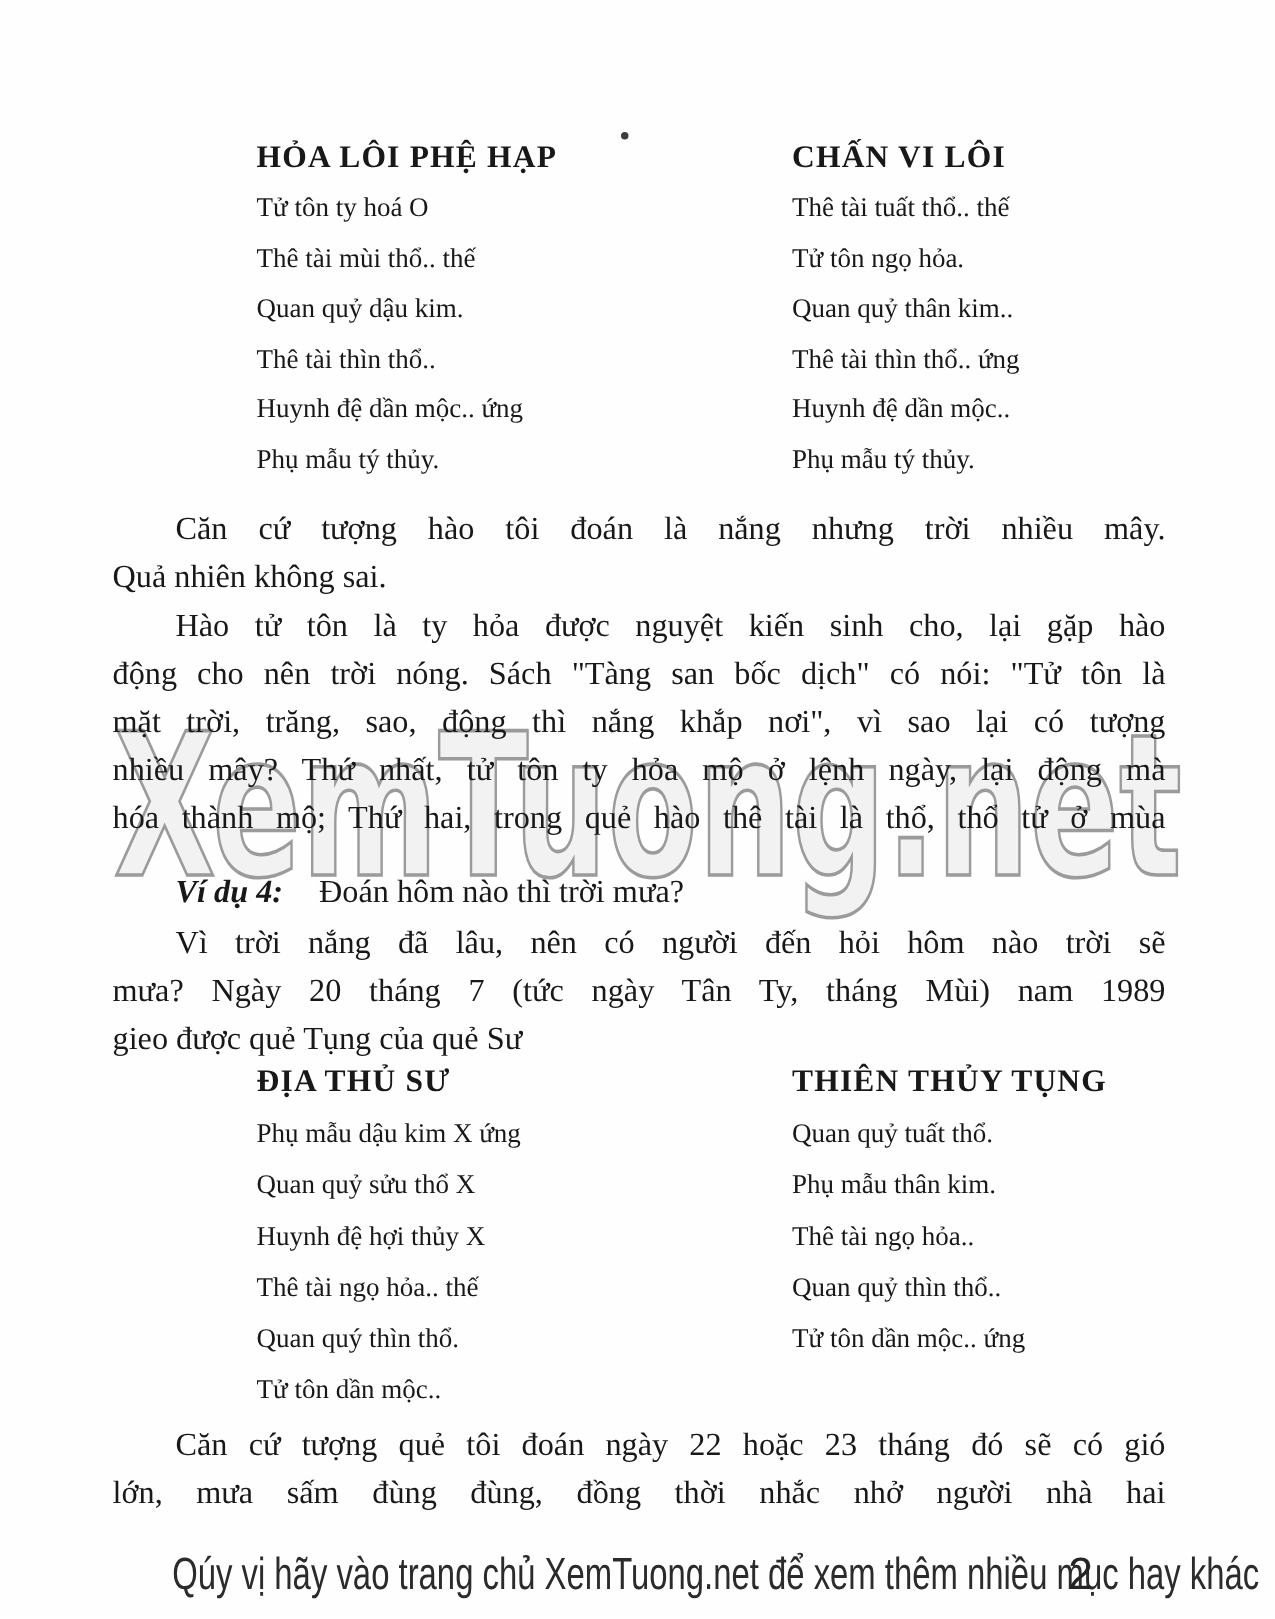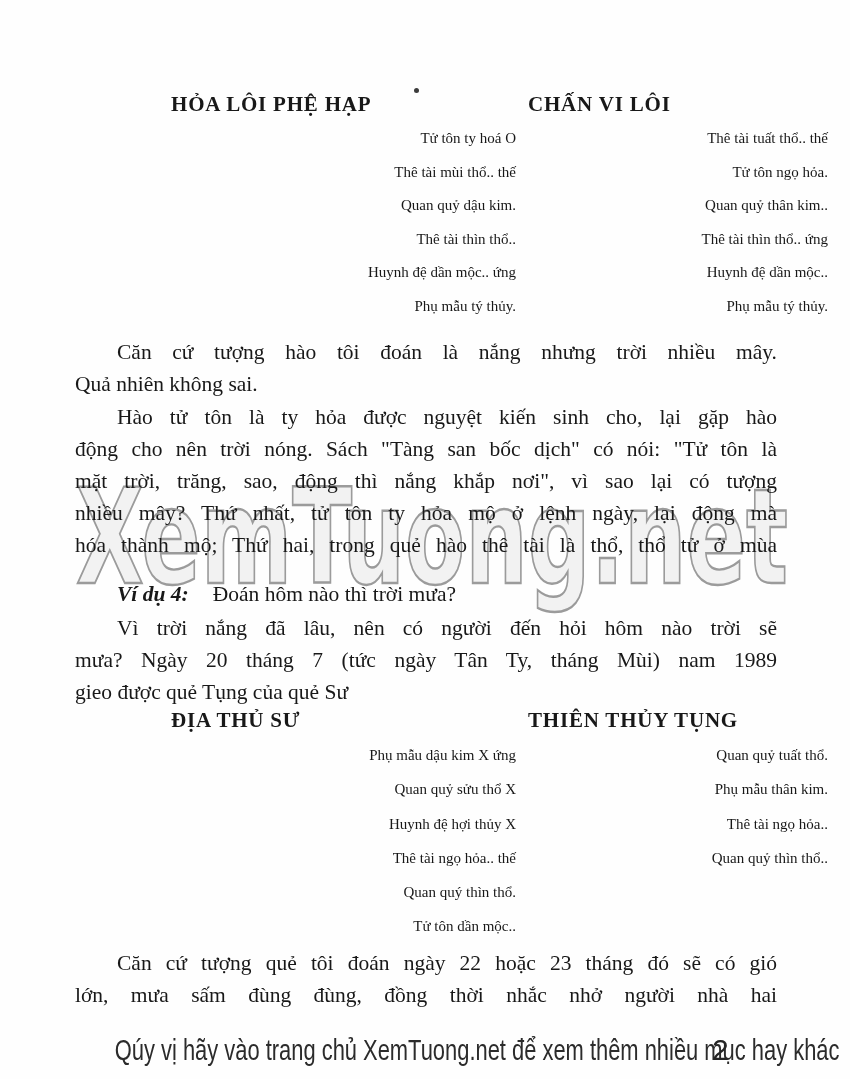--- a/index.html
+++ b/index.html
@@ -14,21 +14,21 @@
   
   .speck { position:absolute; left:414px; top:88px; width:5px; height:5px;
            background:#3c3c3c; border-radius:50%; z-index:2; }
 
   
   .hexblock { position:absolute; left:0; width:850px; z-index:3; }
   .hexcol   { position:absolute; top:0; }
   .hexcol.c1 { left:171px; width:345px; }
   .hexcol.c2 { left:528px; width:300px; }
   .hextitle { font-weight:bold; font-size:21px; letter-spacing:.8px; line-height:36px; }
-  .hexline  { font-size:15px; line-height:33.5px;text-align:right; }
+  .hexline  { font-size:18px; line-height:33.5px; }
   .hexblock.b2 .hexline { line-height:34.3px; }
 
   
   .para { position:absolute; left:75px; width:702px; font-size:21.5px;
           line-height:32px; z-index:3; }
   .jline { text-align:justify; text-align-last:justify; }
   .jline.end { text-align-last:auto; }
   .indent { text-indent:42px; }
   .example-line { position:absolute; left:75px; width:702px; padding-left:42px;
                   font-size:21.5px; line-height:32px; z-index:3; box-sizing:border-box; }
@@ -107,20 +107,21 @@
       <div class="hexline">Thê tài ngọ hỏa.. thế</div>
       <div class="hexline">Quan quý thìn thổ.</div>
       <div class="hexline">Tử tôn dần mộc..</div>
     </div>
     <div class="hexcol c2">
       <div class="hextitle">THIÊN THỦY TỤNG</div>
       <div class="hexline">Quan quỷ tuất thổ.</div>
       <div class="hexline">Phụ mẫu thân kim.</div>
       <div class="hexline">Thê tài ngọ hỏa..</div>
       <div class="hexline">Quan quỷ thìn thổ..</div>
+      <div class="hexline">Tử tôn dần mộc.. ứng</div>
     </div>
   </section>
 
   <div class="para" style="top:947px">
     <div class="jline indent">Căn cứ tượng quẻ tôi đoán ngày 22 hoặc 23 tháng đó sẽ có gió</div>
     <div class="jline">lớn, mưa sấm đùng đùng, đồng thời nhắc nhở người nhà hai</div>
   </div>
 
   <div class="footer">
     <span>Qúy vị hãy vào trang chủ XemTuong.net để xem thêm nhiều mục hay khác</span>

